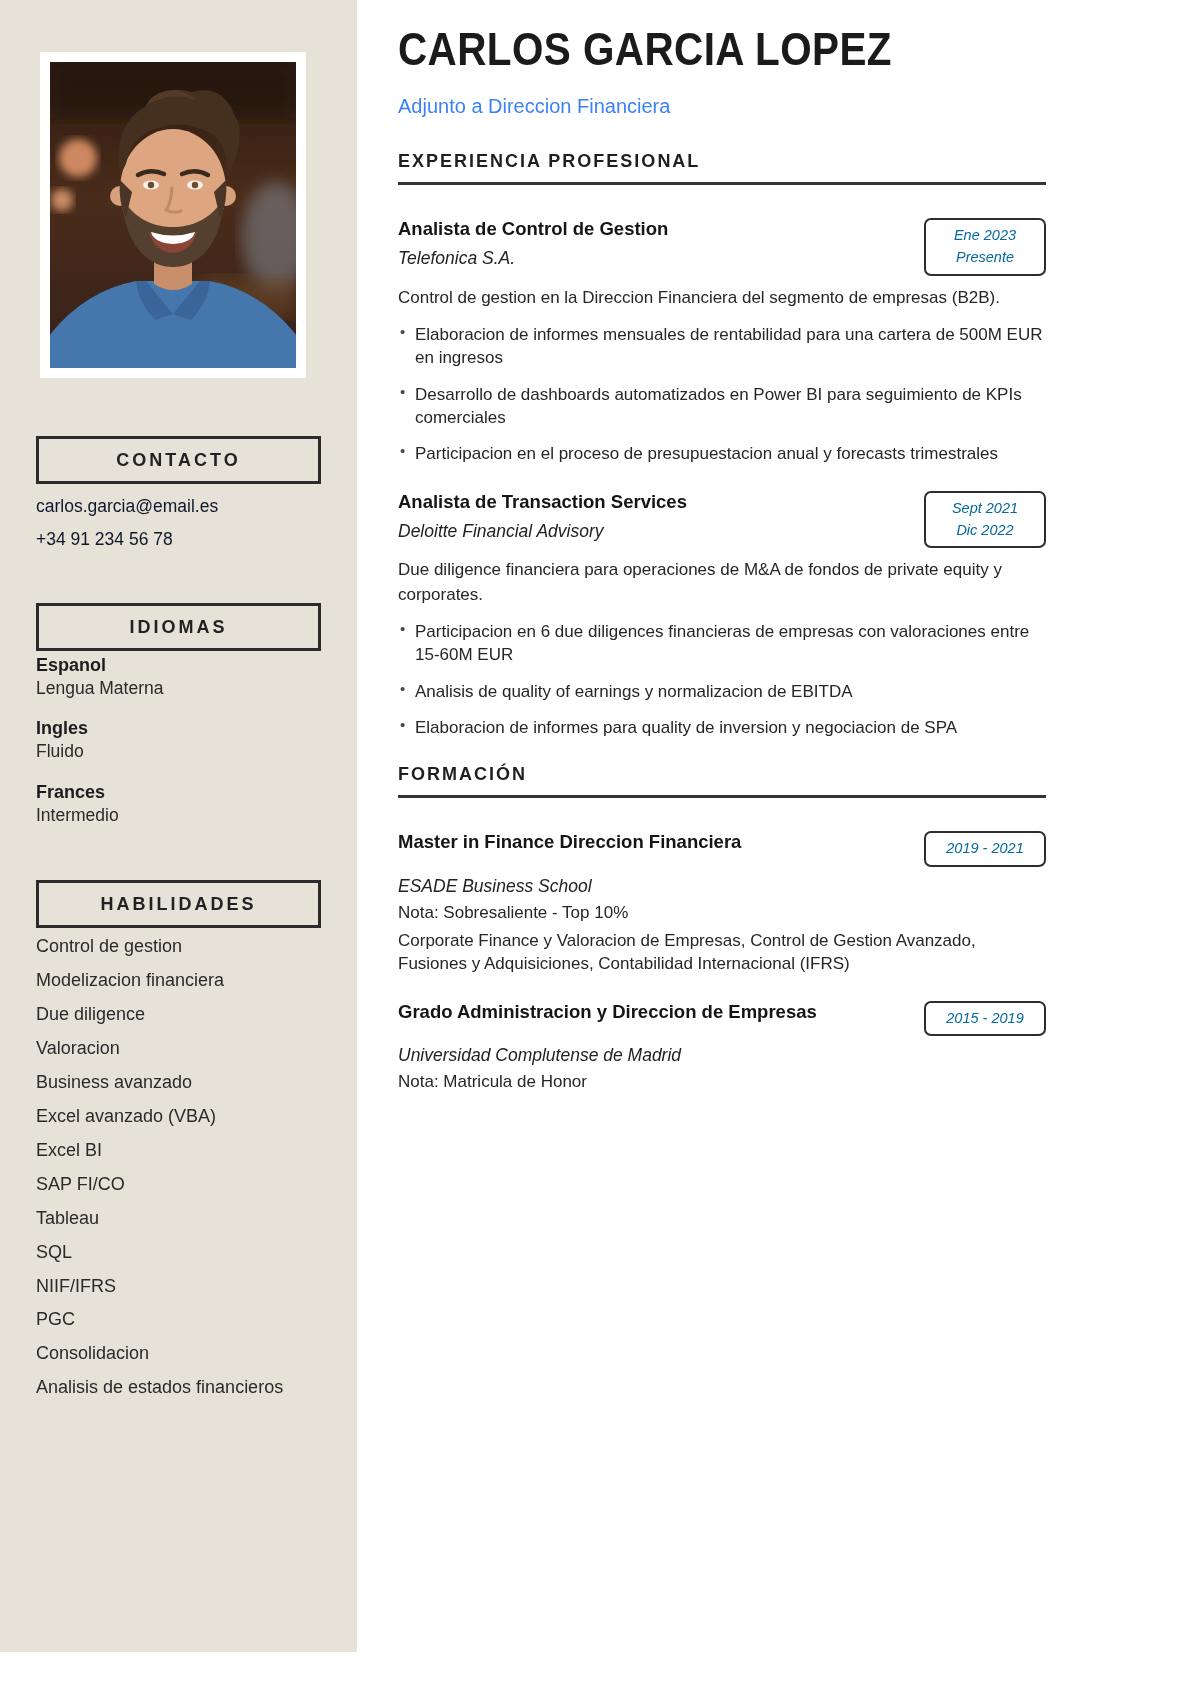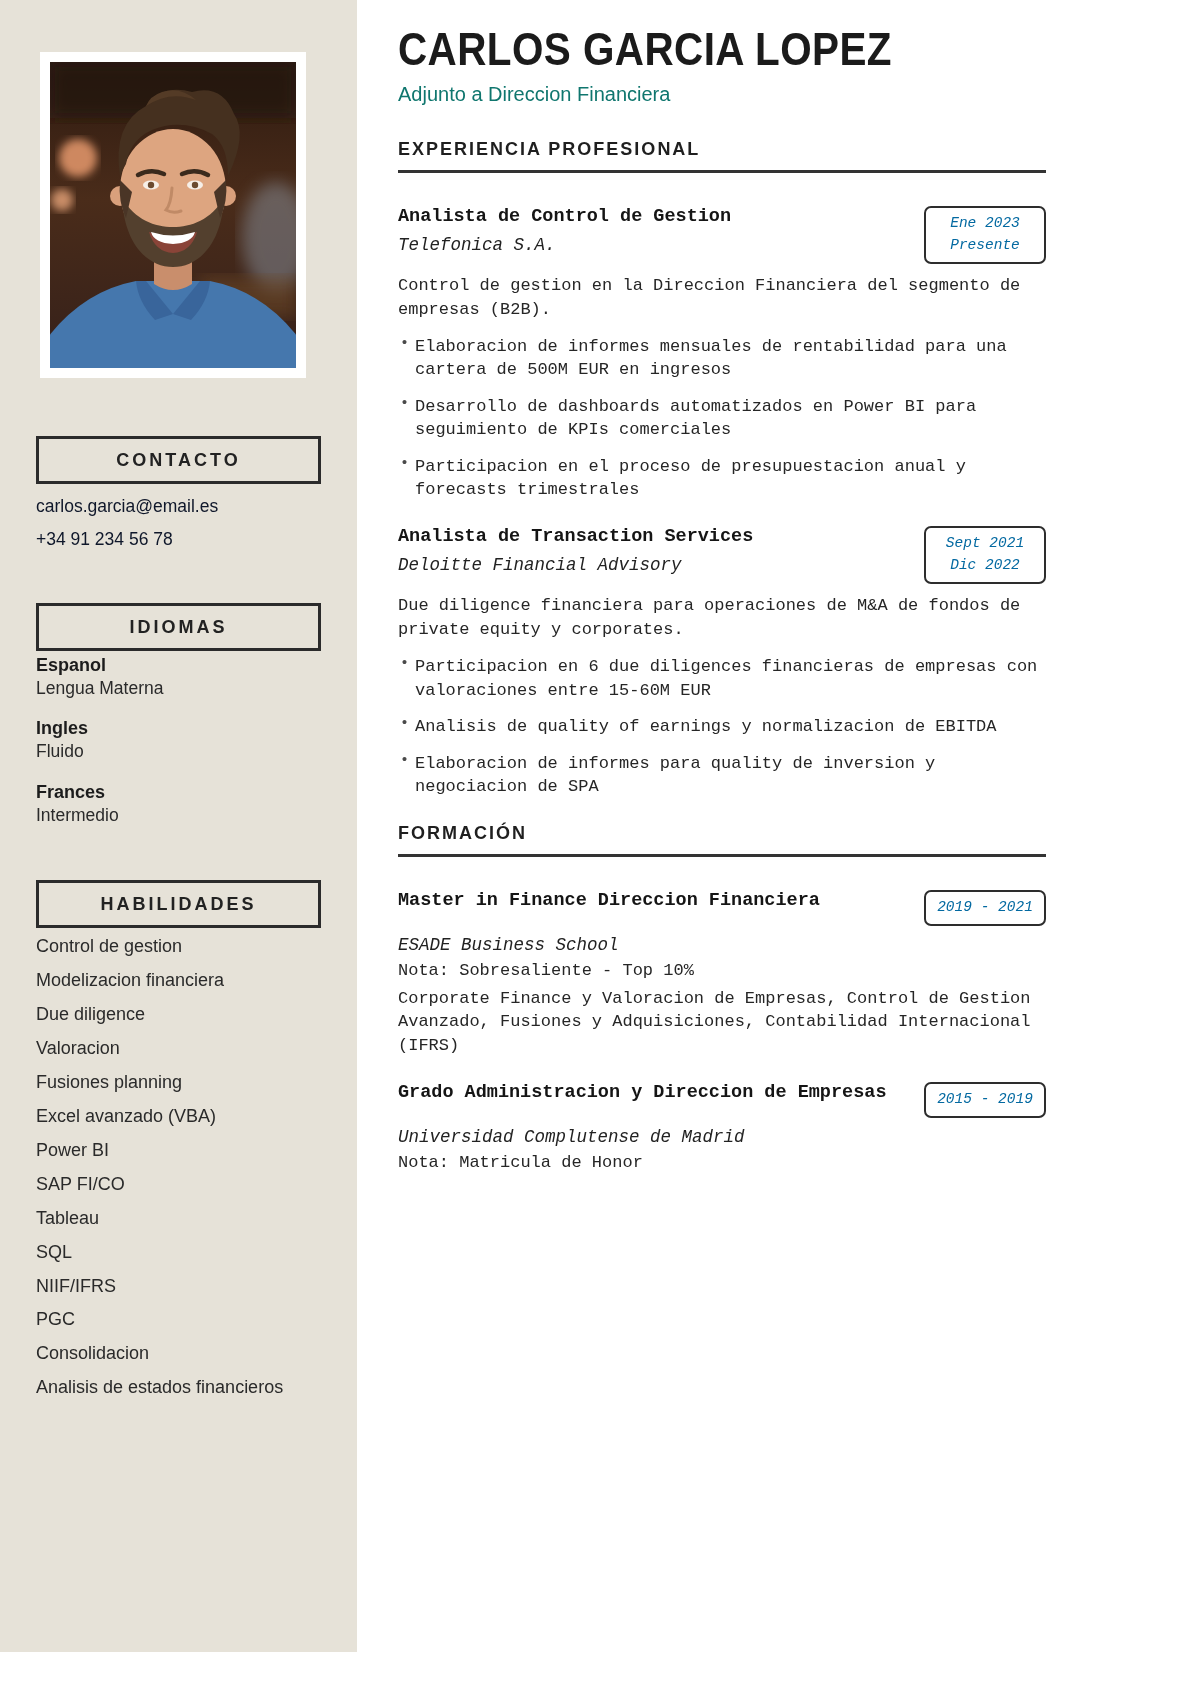--- a/index.html
+++ b/index.html
@@ -76,36 +76,36 @@
     margin-top: 21px;
     font-size: 47px;
     font-weight: bold;
     color: #1b1b1b;
     letter-spacing: 0.5px;
     white-space: nowrap;
     transform: scaleX(0.86);
     transform-origin: 0 50%;
   }
   .job-headline {
-    margin-top: 7px;
+    margin-top: 19px;
     font-size: 20px;
-    color: #0f766e;
+    color: #3b82f6;
   }
   .section-header {
     font-size: 18px;
     font-weight: bold;
     letter-spacing: 2px;
     color: #1f1f1f;
     padding-bottom: 10px;
     border-bottom: 3px solid #333;
   }
   .exp-header { margin-top: 33px; }
   .edu-header { margin-top: 25px; }
 
-  .entry { margin-top: 33px; font-family: Liberation Mono, monospace; }
+  .entry { margin-top: 33px; }
   .entry + .entry { margin-top: 25px; }
   .entry-head { display: flex; justify-content: space-between; align-items: flex-start; }
   .entry-titles { max-width: 500px; }
   .entry-title { font-size: 18.5px; font-weight: bold; color: #151515; }
   .entry-org   { font-size: 17.5px; font-style: italic; color: #222; margin-top: 8px; }
   .date-badge {
     border: 2.5px solid #2d2d2d;
     border-radius: 7px;
     background: #fff;
     padding: 5px 10px;
@@ -227,23 +227,23 @@
     </div>
 
     <div class="side-box skills-box">
       <span>HABILIDADES</span>
     </div>
     <ul class="skills-list">
       <li>Control de gestion</li>
       <li>Modelizacion financiera</li>
       <li>Due diligence</li>
       <li>Valoracion</li>
-      <li>Fusiones planning</li>
+      <li>Business avanzado</li>
       <li>Excel avanzado (VBA)</li>
-      <li>Power BI</li>
+      <li>Excel BI</li>
       <li>SAP FI/CO</li>
       <li>Tableau</li>
       <li>SQL</li>
       <li>NIIF/IFRS</li>
       <li>PGC</li>
       <li>Consolidacion</li>
       <li>Analisis de estados financieros</li>
     </ul>
   </aside>
 

